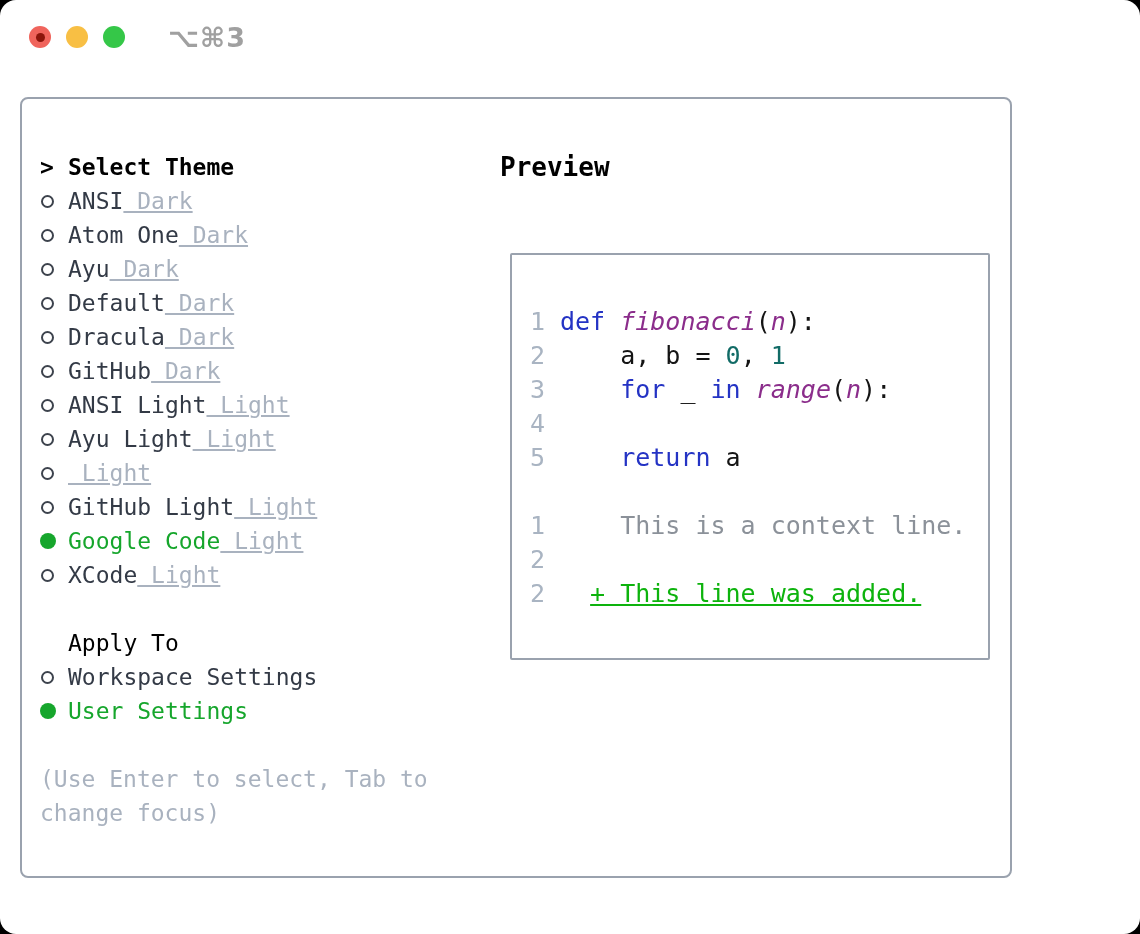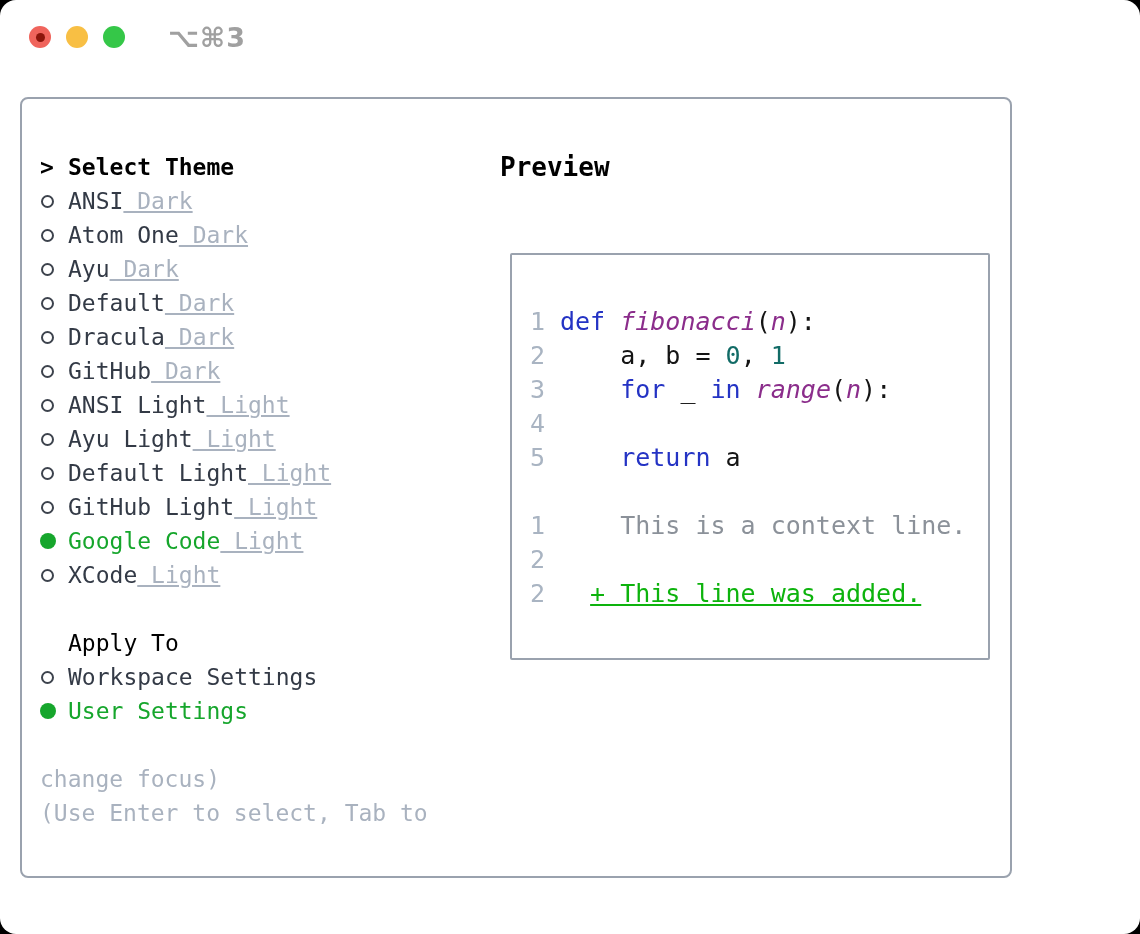--- a/index.html
+++ b/index.html
@@ -74,38 +74,38 @@
       </div>
       <div id="theme-list">
           <div class="row"><span class="marker"><span class="radio"></span></span><span class="theme-name">ANSI</span><span class="theme-variant"> Dark</span></div>
           <div class="row"><span class="marker"><span class="radio"></span></span><span class="theme-name">Atom One</span><span class="theme-variant"> Dark</span></div>
           <div class="row"><span class="marker"><span class="radio"></span></span><span class="theme-name">Ayu</span><span class="theme-variant"> Dark</span></div>
           <div class="row"><span class="marker"><span class="radio"></span></span><span class="theme-name">Default</span><span class="theme-variant"> Dark</span></div>
           <div class="row"><span class="marker"><span class="radio"></span></span><span class="theme-name">Dracula</span><span class="theme-variant"> Dark</span></div>
           <div class="row"><span class="marker"><span class="radio"></span></span><span class="theme-name">GitHub</span><span class="theme-variant"> Dark</span></div>
           <div class="row"><span class="marker"><span class="radio"></span></span><span class="theme-name">ANSI Light</span><span class="theme-variant"> Light</span></div>
           <div class="row"><span class="marker"><span class="radio"></span></span><span class="theme-name">Ayu Light</span><span class="theme-variant"> Light</span></div>
-          <div class="row"><span class="marker"><span class="radio"></span></span><span class="theme-name">Default Light</span><span class="theme-variant"> Light</span></div>
+          <div class="row"><span class="marker"><span class="radio"></span></span><span class="theme-variant"> Light</span></div>
           <div class="row"><span class="marker"><span class="radio"></span></span><span class="theme-name">GitHub Light</span><span class="theme-variant"> Light</span></div>
           <div class="row selected"><span class="marker"><span class="radio sel"></span></span><span class="theme-name">Google Code</span><span class="theme-variant"> Light</span></div>
           <div class="row"><span class="marker"><span class="radio"></span></span><span class="theme-name">XCode</span><span class="theme-variant"> Light</span></div>
         </div>
       <div class="spacer"></div>
       <div class="row">
         <span class="marker"></span>
         <span class="apply-hdr-label">Apply To</span>
       </div>
       <div id="apply-list">
           <div class="row"><span class="marker"><span class="radio"></span></span><span class="theme-name">Workspace Settings</span></div>
           <div class="row selected"><span class="marker"><span class="radio sel"></span></span><span class="theme-name">User Settings</span></div>
         </div>
       <div class="spacer"></div>
       <div id="help" class="help">
+          <div class="row">(Use Enter to select, Tab to</div>
           <div class="row">change focus)</div>
-          <div class="row">(Use Enter to select, Tab to</div>
         </div>
     </div>
 
     <div class="preview-col">
       <div class="preview-hdr">Preview</div>
       <div class="preview-box">
         <div id="code">
             <div class="code-line"><span class="ln">1</span><span class="tk-kw">def</span><span class="tk-pl"> </span><span class="tk-fn">fibonacci</span><span class="tk-pl">(</span><span class="tk-fn">n</span><span class="tk-pl">):</span></div>
             <div class="code-line"><span class="ln">2</span><span class="tk-pl">    a, b = </span><span class="tk-num">0</span><span class="tk-pl">, </span><span class="tk-num">1</span></div>
             <div class="code-line"><span class="ln">3</span><span class="tk-pl">    </span><span class="tk-kw">for</span><span class="tk-pl"> _ </span><span class="tk-kw">in</span><span class="tk-pl"> </span><span class="tk-fn">range</span><span class="tk-pl">(</span><span class="tk-fn">n</span><span class="tk-pl">):</span></div>

